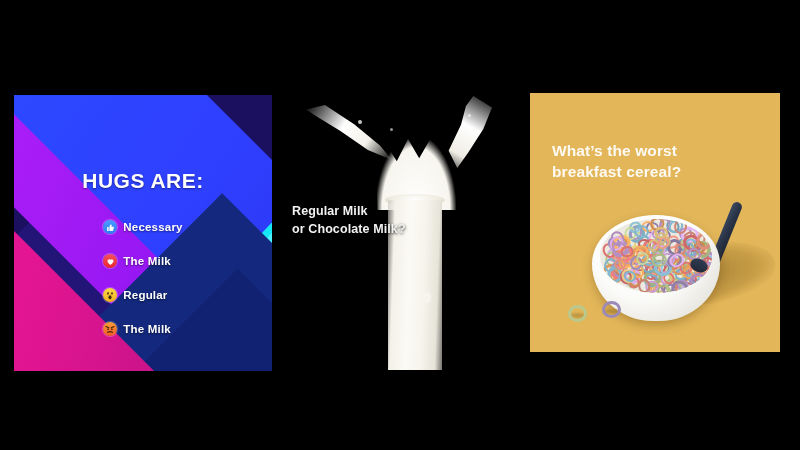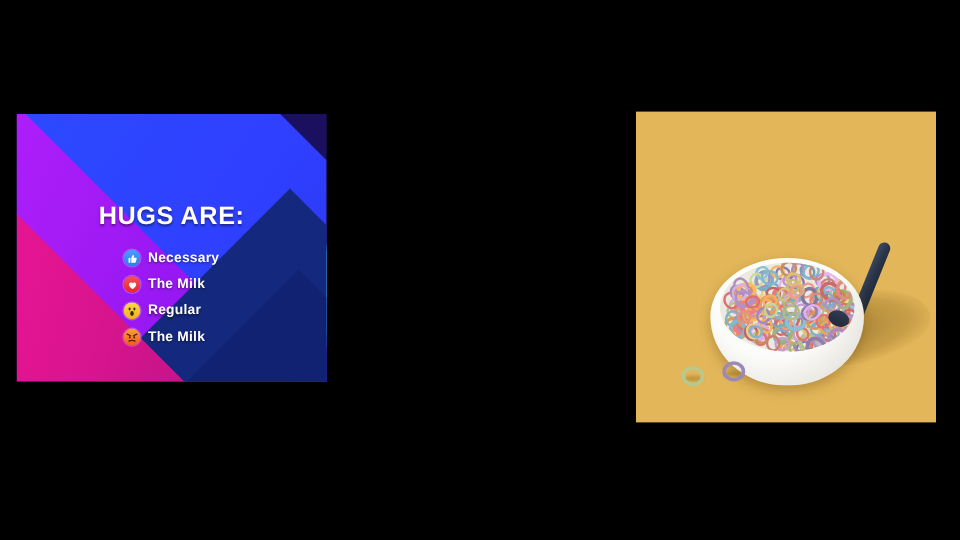--- a/index.html
+++ b/index.html
@@ -25,21 +25,21 @@
   .panel {
     position: absolute;
     overflow: hidden;
   }
 
   
   #panel-hugs {
     left: 14px;
     top: 95px;
     width: 258px;
-    height: 223px;
+    height: 276px;
     background: #231160;
   }
   #hugs-bg { position:absolute; inset:0; }
   .band { position: absolute; }
 
   
   .b-darknavy-tl {
     left: -30%; top: -40%; width: 130%; height: 110%;
     background: #1b1060;
     transform: rotate(-45deg);
@@ -115,21 +115,21 @@
     list-style: none;
     margin: 0;
     padding: 0;
     display: inline-block;
     text-align: left;
   }
   .hugs-item {
     display: flex;
     align-items: center;
     gap: 6px;
-    margin: 8px 0;
+    margin: 20px 0;
   }
   .hugs-label {
     color: #ffffff;
     font-size: 11.5px;
     font-weight: 700;
     letter-spacing: .2px;
     text-shadow: 0 1px 2px rgba(0,0,0,.5);
     white-space: nowrap;
   }
   .react {
@@ -363,20 +363,40 @@
               <path d="M7 18.6q5-2.6 10 0" stroke="#4a1f06" stroke-width="2.2" fill="none" stroke-linecap="round"></path>
             </svg>
           </span>
           <span class="hugs-label">The Milk</span>
         </li>
 
       </ul>
     </div>
   </div>
 
+  <div class="panel" id="panel-milk">
+    <div id="milk-photo">
+      <div class="splash-wing-l"></div>
+      <div class="splash-wing-r"></div>
+      <div class="splash-crown"></div>
+      <div class="glass-rim"></div>
+      <div class="glass"></div>
+
+      <div class="droplet d1"></div>
+      <div class="droplet d2"></div>
+      <div class="droplet d3"></div>
+      <div class="droplet d4"></div>
+      <div class="droplet d5"></div>
+      <div class="droplet d6"></div>
+    </div>
+    <div id="milk-caption">
+      <div>Regular Milk</div>
+      <div>or Chocolate Milk?</div>
+    </div>
+  </div>
 
   <div class="panel" id="panel-cereal">
     <div id="cereal-photo">
       <div class="bowl-shadow"></div>
       <div class="spoon-handle"></div>
       <div class="bowl"></div>
       <div class="bowl-inner" id="bowl-inner">
           <div class="loop" style="width: 11.4784px; height: 9.41233px; left: 12.0263px; top: 27.0753px; border-width: 3.09918px; border-color: rgb(185, 201, 142); transform: rotate(177deg); filter: brightness(0.98);"></div>
           <div class="loop" style="width: 10.3928px; height: 8.52208px; left: 6.9706px; top: 29.7242px; border-width: 2.80605px; border-color: rgb(201, 160, 216); transform: rotate(59deg); filter: brightness(1.07);"></div>
           <div class="loop" style="width: 10.3717px; height: 8.50476px; left: 80.5587px; top: 35.391px; border-width: 2.80035px; border-color: rgb(127, 179, 201); transform: rotate(167deg); filter: brightness(1.1);"></div>
@@ -567,15 +587,19 @@
           <div class="loop" style="width: 8.61575px; height: 7.06492px; left: 20.7058px; top: 27.0765px; border-width: 2.32625px; border-color: rgb(217, 111, 111); transform: rotate(170deg); filter: brightness(1.01);"></div>
           <div class="loop" style="width: 9.25127px; height: 7.58604px; left: 36.397px; top: 33.9486px; border-width: 2.49784px; border-color: rgb(185, 201, 142); transform: rotate(117deg); filter: brightness(1.06);"></div>
           <div class="loop" style="width: 8.30479px; height: 6.80993px; left: 14.0087px; top: 40.1808px; border-width: 2.24229px; border-color: rgb(217, 139, 122); transform: rotate(170deg); filter: brightness(1.05);"></div>
         </div>
       <div class="spoon-bowl"></div>
       <div class="ll-shadow lls1"></div>
       <div class="ll-shadow lls2"></div>
       <div class="loose-loop ll1"></div>
       <div class="loose-loop ll2"></div>
     </div>
+    <div id="cereal-title">
+      <div>What’s the worst</div>
+      <div>breakfast cereal?</div>
+    </div>
   </div>
 
 </div>
 
 </body></html>

